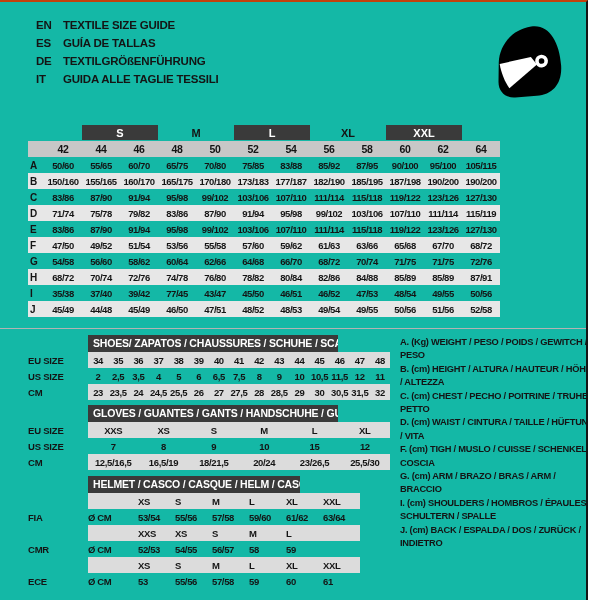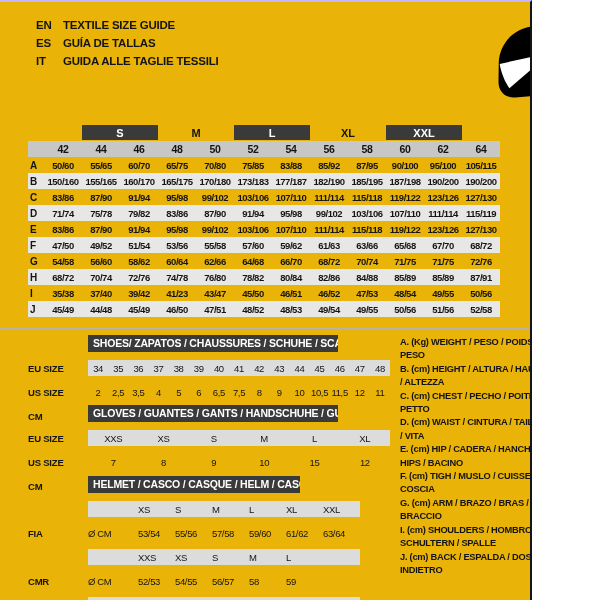--- a/index.html
+++ b/index.html
@@ -1,19 +1,19 @@
 <!DOCTYPE html>
 <html style="--dark-bar: #3a3a3a; --header-row: #c7c7c7; --alt-row: #e7e7e7; --lower-row: #dcdcdc; --text: #141414;"><head>
 <meta charset="utf-8">
 <style>
   html,body{margin:0;padding:0;background:#fff;}
   .page{
-    position:relative;width:532px;height:600px;background:#eab308;overflow:hidden;
+    position:relative;width:588px;height:600px;background:#14b8a6;overflow:hidden;
     font-family:"Liberation Sans","DejaVu Sans",sans-serif;color:var(--text,#141414);
-    border-top:2px solid #c4b5fd;border-right:2px solid #151515;box-sizing:border-box;
+    border-top:2px solid #c2410c;border-right:2px solid #151515;box-sizing:border-box;
   }
   
   .langs{position:absolute;left:36px;top:14px;}
   .lang-row{display:flex;height:18px;align-items:center;font-weight:bold;font-size:11.5px;letter-spacing:-0.2px;white-space:nowrap;}
   .lang-code{width:27px;}
   
   .helmet-wrap{position:absolute;left:488px;top:14px;width:80px;height:92px;transform:rotate(-4deg);}
   
   .mgrid{
     position:absolute;left:28px;top:123px;width:472px;
@@ -32,23 +32,23 @@
   .block{position:absolute;left:28px;}
   .block-shoes{top:333px;}
   .block-gloves{top:403px;}
   .block-helmet{top:474px;}
   .titlebar{
     margin-left:60px;height:17px;line-height:17px;background:var(--dark-bar,#3a3a3a);color:#fff;
     font-weight:bold;font-size:10.5px;padding-left:5px;box-sizing:border-box;letter-spacing:-0.2px;white-space:nowrap;overflow:hidden;
   }
   .w250{width:250px;}
   .w212{width:212px;}
-  .trow{display:flex;height:16px;align-items:stretch;margin-top:8px;}
+  .trow{display:flex;height:16px;align-items:stretch;}
   .rlabel{width:60px;font-weight:bold;font-size:9.5px;display:flex;align-items:center;letter-spacing:-0.2px;}
-  .vals{display:grid;font-weight:normal;font-size:9.5px;letter-spacing:-0.35px;text-align:center;}
+  .vals{display:grid;font-weight:bold;font-size:9.5px;letter-spacing:-0.35px;text-align:center;}
   .vals.gray{background:var(--lower-row,#dcdcdc);}
   .vcell{display:flex;align-items:center;justify-content:center;white-space:nowrap;}
   .vcell.left{justify-content:flex-start;}
   .vals15{width:302px;grid-template-columns:repeat(15,1fr);}
   .vals6{width:302px;grid-template-columns:repeat(6,1fr);}
   .valsH{width:272px;grid-template-columns:50px repeat(6,37px);}
   
   .legend{position:absolute;left:400px;top:334px;width:196px;font-weight:bold;font-size:9.3px;line-height:13.4px;letter-spacing:-0.25px;}
 </style>
 </head>
@@ -57,20 +57,24 @@
 <div class="page">
 
   <div class="langs" id="langList">
       <div class="lang-row">
         <div class="lang-code">EN</div>
         <div class="lang-text">TEXTILE SIZE GUIDE</div>
       </div>
       <div class="lang-row">
         <div class="lang-code">ES</div>
         <div class="lang-text">GUÍA DE TALLAS</div>
+      </div>
+      <div class="lang-row">
+        <div class="lang-code">DE</div>
+        <div class="lang-text">TEXTILGRÖßENFÜHRUNG</div>
       </div>
       <div class="lang-row">
         <div class="lang-code">IT</div>
         <div class="lang-text">GUIDA ALLE TAGLIE TESSILI</div>
       </div>
     </div>
 
   <div class="helmet-wrap">
     <svg viewBox="0 0 100 100" width="80" height="92">
       <path d="M57 6 C33 8 16 26 13.5 48 L11.5 72 C10.5 84 18.5 93 31 93 L58 93 C78 93 91 80 91 57 C91 27 79 4 57 6 Z" fill="#000"></path>
@@ -202,21 +206,21 @@
       <div class="mg-cell row-even">80/84</div>
       <div class="mg-cell row-even">82/86</div>
       <div class="mg-cell row-even">84/88</div>
       <div class="mg-cell row-even">85/89</div>
       <div class="mg-cell row-even">85/89</div>
       <div class="mg-cell row-even">87/91</div>
       <div class="mg-cell mg-letter">I</div>
       <div class="mg-cell">35/38</div>
       <div class="mg-cell">37/40</div>
       <div class="mg-cell">39/42</div>
-      <div class="mg-cell">41/23</div>
+      <div class="mg-cell">77/45</div>
       <div class="mg-cell">43/47</div>
       <div class="mg-cell">45/50</div>
       <div class="mg-cell">46/51</div>
       <div class="mg-cell">46/52</div>
       <div class="mg-cell">47/53</div>
       <div class="mg-cell">48/54</div>
       <div class="mg-cell">49/55</div>
       <div class="mg-cell">50/56</div>
       <div class="mg-cell mg-letter row-even">J</div>
       <div class="mg-cell row-even">45/49</div>
@@ -273,20 +277,37 @@
             <div class="vcell">9</div>
             <div class="vcell">10</div>
             <div class="vcell">10,5</div>
             <div class="vcell">11,5</div>
             <div class="vcell">12</div>
             <div class="vcell">11</div>
           </div>
         </div>
         <div class="trow">
           <div class="rlabel">CM</div>
+          <div class="vals vals15 gray">
+            <div class="vcell">23</div>
+            <div class="vcell">23,5</div>
+            <div class="vcell">24</div>
+            <div class="vcell">24,5</div>
+            <div class="vcell">25,5</div>
+            <div class="vcell">26</div>
+            <div class="vcell">27</div>
+            <div class="vcell">27,5</div>
+            <div class="vcell">28</div>
+            <div class="vcell">28,5</div>
+            <div class="vcell">29</div>
+            <div class="vcell">30</div>
+            <div class="vcell">30,5</div>
+            <div class="vcell">31,5</div>
+            <div class="vcell">32</div>
+          </div>
         </div>
       </div>
   </div>
 
   <div class="block block-gloves">
     <div class="titlebar w250">GLOVES / GUANTES / GANTS / HANDSCHUHE / GUANTI</div>
     <div id="glovesRows">
         <div class="trow">
           <div class="rlabel">EU SIZE</div>
           <div class="vals vals6 gray">
@@ -304,20 +325,28 @@
             <div class="vcell">7</div>
             <div class="vcell">8</div>
             <div class="vcell">9</div>
             <div class="vcell">10</div>
             <div class="vcell">15</div>
             <div class="vcell">12</div>
           </div>
         </div>
         <div class="trow">
           <div class="rlabel">CM</div>
+          <div class="vals vals6 gray">
+            <div class="vcell">12,5/16,5</div>
+            <div class="vcell">16,5/19</div>
+            <div class="vcell">18/21,5</div>
+            <div class="vcell">20/24</div>
+            <div class="vcell">23/26,5</div>
+            <div class="vcell">25,5/30</div>
+          </div>
         </div>
       </div>
   </div>
 
   <div class="block block-helmet">
     <div class="titlebar w212">HELMET / CASCO / CASQUE / HELM / CASCO</div>
     <div id="helmetRows">
         <div class="trow">
           <div class="rlabel"></div>
           <div class="vals valsH gray">
@@ -389,20 +418,19 @@
           </div>
         </div>
       </div>
   </div>
 
   <div class="legend" id="legendList">
       <div class="legend-item">A. (Kg) WEIGHT / PESO / POIDS / GEWITCH / PESO</div>
       <div class="legend-item">B. (cm) HEIGHT / ALTURA / HAUTEUR / HÖHE / ALTEZZA</div>
       <div class="legend-item">C. (cm) CHEST / PECHO / POITRINE / TRUHE / PETTO</div>
       <div class="legend-item">D. (cm) WAIST / CINTURA / TAILLE / HÜFTUNG / VITA</div>
-      <div class="legend-item">E. (cm) HIP / CADERA / HANCHE / HÜFTE / HIPS /  BACINO</div>
       <div class="legend-item">F.  (cm) TIGH / MUSLO / CUISSE / SCHENKEL / COSCIA</div>
       <div class="legend-item">G. (cm) ARM  / BRAZO / BRAS / ARM / BRACCIO</div>
       <div class="legend-item">I.  (cm) SHOULDERS / HOMBROS / ÉPAULES / SCHULTERN / SPALLE</div>
       <div class="legend-item">J. (cm) BACK / ESPALDA / DOS / ZURÜCK / INDIETRO</div>
     </div>
 
 </div>
 
 </body></html>

